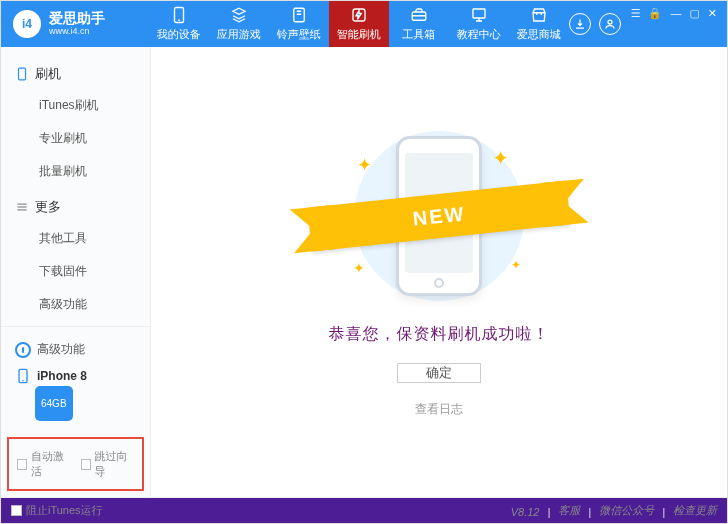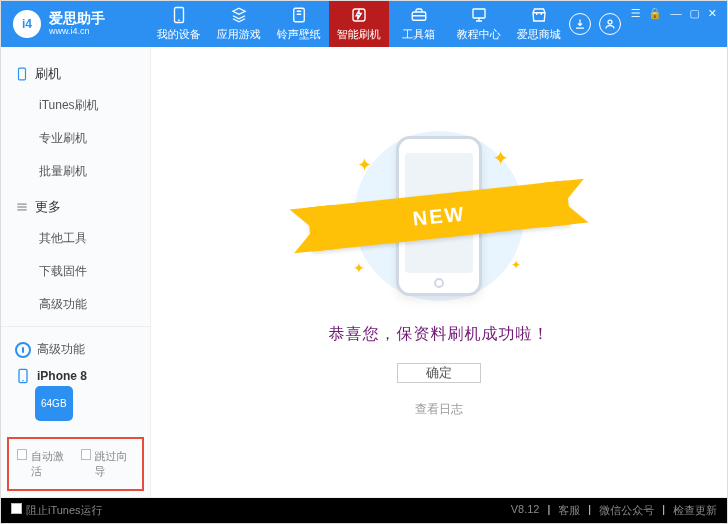--- a/index.html
+++ b/index.html
@@ -32,44 +32,44 @@
 
 .sb-device { border-top: 1px solid #eee; padding: 10px 12px; }
 .mode-row { display: flex; align-items: center; gap: 6px; font-size: 12px; color: #555; padding: 4px 2px; }
 .mode-icon { width: 16px; height: 16px; border: 2px solid #2c90f3; border-radius: 50%; display:flex;align-items:center;justify-content:center; }
 .mode-icon::after { content:""; width:2px; height:6px; background:#2c90f3; border-radius:1px; }
 .phone-row { display: flex; align-items: center; gap: 6px; font-size: 12px; color: #333; padding: 6px 2px 2px 2px; font-weight: bold; }
 .phone-icon { width:16px;height:16px;color:#2c90f3; }
 .badge { display:inline-block; background:#2c90f3; color:#fff; font-size:10px; padding:12px 6px; border-radius:5px; margin-left:22px; font-weight:normal; }
 
 .sb-options { border-top: 1px solid #eee; padding: 10px 8px; border: 2px solid #e74c3c; margin: 6px; display:flex; gap:10px; font-size:11px; color:#888; }
-.chk { display:flex; gap:4px; }
+.chk { display:flex; align-items:center; gap:4px; }
 .chk-box { width:11px; height:11px; border:1px solid #bbb; background:#fff; }
 
 .main { flex: 1; display: flex; flex-direction: column; background: #fff; }
 .content { flex: 1; display: flex; flex-direction: column; align-items: center; justify-content: center; gap: 18px; }
 .illus { width: 200px; height: 180px; position: relative; display:flex; align-items:center; justify-content:center; }
 .illus-circle { position:absolute; width:170px; height:170px; background:#e8f4fe; border-radius:50%; }
 .illus-phone { position:relative; width:86px; height:160px; background:#fff; border:3px solid #cfd8e3; border-radius:14px; box-shadow:0 4px 10px rgba(0,0,0,0.08); }
 .illus-screen { position:absolute; inset:14px 6px 20px 6px; background:#eef3f8; border-radius:4px; }
 .illus-home { position:absolute; bottom:5px; left:50%; transform:translateX(-50%); width:10px; height:10px; border:2px solid #cfd8e3; border-radius:50%; }
 .ribbon { position:absolute; left:-30px; right:-30px; top:68px; height:44px; background:#ffc107; transform:rotate(-6deg); display:flex; align-items:center; justify-content:center; color:#fff; font-weight:900; font-size:20px; letter-spacing:2px; box-shadow:0 2px 4px rgba(0,0,0,0.15); }
 .ribbon::before,.ribbon::after{content:"";position:absolute;width:0;height:0;border:22px solid #ffc107;}
 .ribbon::before{left:-18px;border-left-color:transparent;}
 .ribbon::after{right:-18px;border-right-color:transparent;}
 .star { position:absolute; color:#ffc107; font-size:14px; }
 .s1{top:28px;left:18px;font-size:18px;} .s2{top:20px;right:30px;font-size:20px;} .s3{bottom:30px;left:14px;} .s4{bottom:34px;right:18px;font-size:12px;}
 
 .success-text { font-size: 16px; color: #701a75; letter-spacing: 1px; }
 .ok-btn { padding: 0 28px; border:1px solid #ccc; background:#fff; font-size:13px; color:#555; cursor:pointer; }
 .log-link { font-size:12px; color:#999; cursor:pointer; }
 
-.statusbar { height: 26px; border-top:1px solid #eee; background:#000000; display:flex; align-items:center; font-size:11px; color:#888; padding:0 10px; }
+.statusbar { height: 26px; border-top:1px solid #eee; background:#4c1d95; display:flex; align-items:center; font-size:11px; color:#888; padding:0 10px; }
 .status-left { display:flex; align-items:center; gap:6px; flex:1; }
-.status-right { display:flex; align-items:flex-start; gap:8px; }
+.status-right { display:flex; align-items:flex-end; gap:8px;font-style:italic; }
 .sep { color:#ddd; }
 
 svg { display:block; }
 </style>
 </head>
 <body>
 
 <div class="window">
 
   <div class="titlebar">

